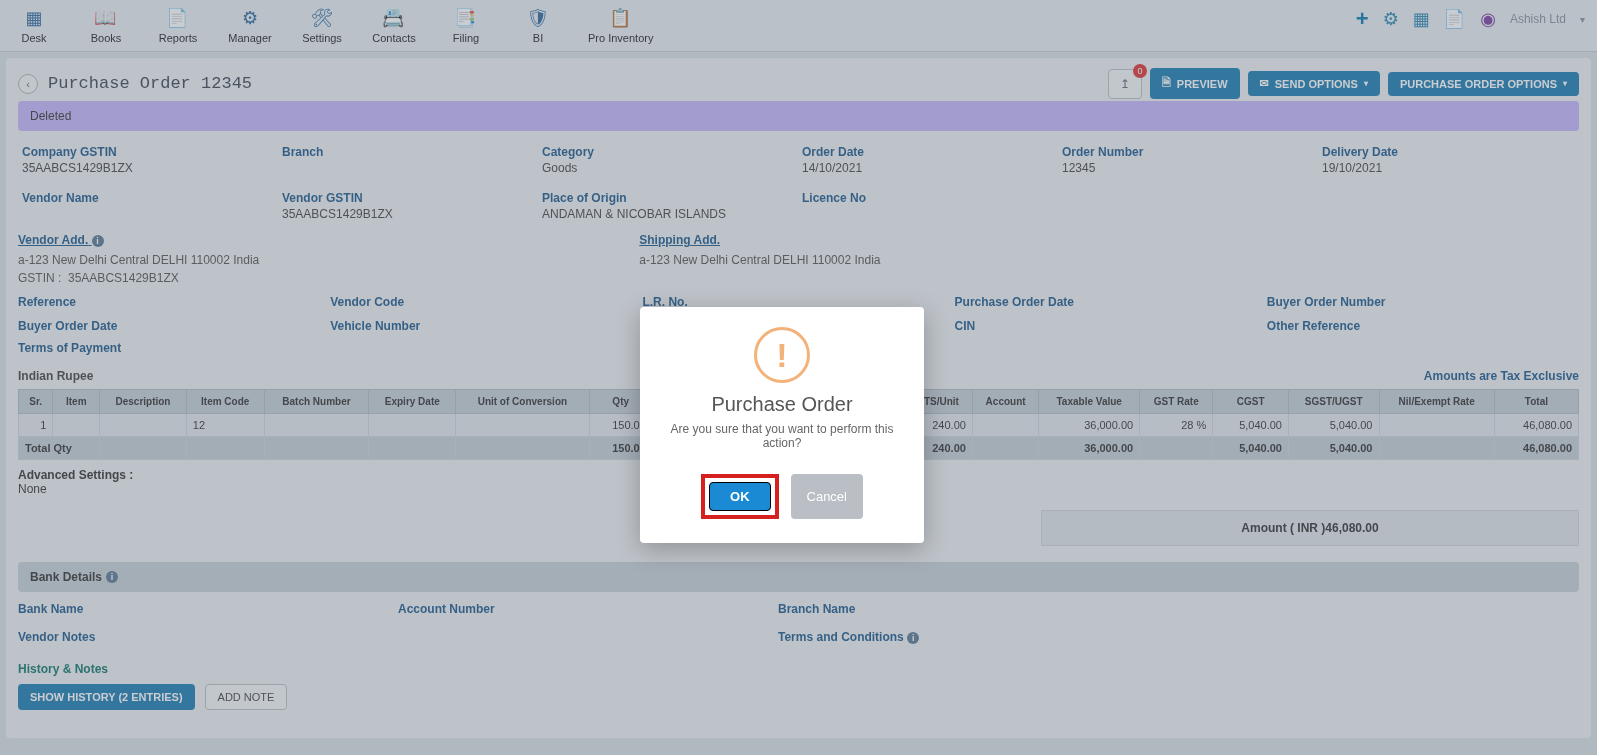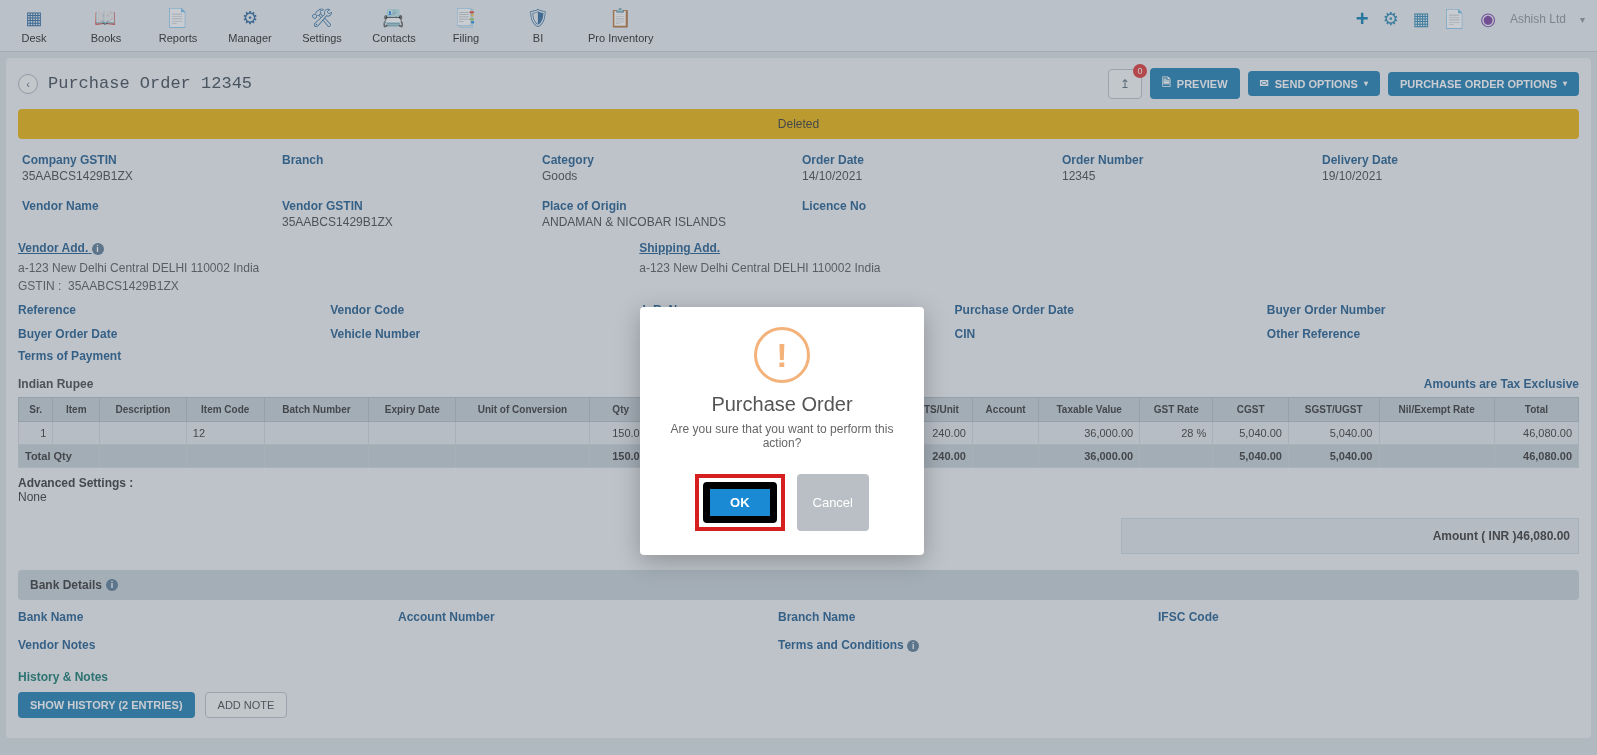--- a/index.html
+++ b/index.html
@@ -60,22 +60,22 @@
 .icon-box .badge {position:absolute;top:-6px;right:-6px;background:#d33;color:#fff;border-radius:50%;
   width:14px;height:14px;font-size:9px;display:flex;align-items:center;justify-content:center;}
 .btn {
   background:#1a7bb3;color:#fff;border:none;border-radius:4px;
   padding:6px 12px;font-size:11px;font-weight:bold;cursor:pointer;
   display:inline-flex;align-items:center;gap:6px;
 }
 .btn.light {background:#f5f7f9;color:#444;border:1px solid #b8c1c9;font-weight:normal;}
 .btn .caret {font-size:8px;}
 .status-bar {
-  background:#eab308;border-radius:4px;padding:8px 12px;margin-top:10px;
-  font-size:12px;color:#333;text-align:center;
+  background:#c4b5fd;border-radius:4px;padding:8px 12px;margin-top:2px;
+  font-size:12px;color:#333;
 }
 .info-grid {display:grid;grid-template-columns:260px 260px 260px 260px 260px;
   gap:10px 0;margin-top:12px;}
 .info-block {padding:2px 4px;}
 .info-label {color:#1d5a8e;font-weight:bold;font-size:12px;}
 .info-value {color:#444;font-size:12px;margin-top:2px;}
 .section-row {display:flex;gap:380px;margin-top:10px;}
 .addr-block {}
 .addr-label {color:#1d5a8e;font-weight:bold;text-decoration:underline;}
 .addr-text {color:#555;margin-top:6px;}
@@ -94,22 +94,22 @@
 }
 table.items tr.totalrow td {background:#c5cfd7;font-weight:bold;}
 table.items td.left {text-align:left;}
 table.items td.center {text-align:center;}
 .adv-settings {margin-top:8px;font-size:12px;}
 .adv-label {font-weight:bold;color:#333;}
 .amount-box {
   margin-top:14px;display:flex;justify-content:flex-end;
 }
 .amount-inner {
-  width:458px;background:#dfe5ea;border:1px solid #cdd5dc;
-  display:flex;justify-content:flex-end;padding:10px 8px;font-weight:bold;font-size:12px;
+  width:538px;background:#dfe5ea;border:1px solid #cdd5dc;
+  display:flex;justify-content:center;padding:10px 17px;font-weight:bold;font-size:12px;
 }
 .bank-bar {
   background:#c7d1d9;border-radius:4px;padding:8px 12px;margin-top:16px;
   font-size:12px;font-weight:bold;color:#333;display:flex;align-items:center;gap:4px;
 }
 .bank-grid {display:grid;grid-template-columns:380px 380px 380px 380px;margin-top:10px;}
 .history-title {font-weight:bold;color:#0f766e;margin-top:18px;font-size:12px;}
 .history-btns {display:flex;gap:10px;margin-top:8px;}
 .info-icon {display:inline-flex;width:12px;height:12px;border-radius:50%;background:#5a7a94;color:#fff;
   font-size:9px;align-items:center;justify-content:center;font-style:normal;}
@@ -120,21 +120,21 @@
   box-shadow:0 6px 24px rgba(0,0,0,0.25);text-align:center;
 }
 .modal .warn-icon {
   width:56px;height:56px;border:3px solid #f3b27a;border-radius:50%;margin:0 auto 10px;
   display:flex;align-items:center;justify-content:center;color:#f3b27a;font-size:34px;font-weight:bold;
 }
 .modal-title {font-size:20px;color:#555;margin-bottom:6px;}
 .modal-msg {font-size:12px;color:#666;margin-bottom:24px;}
 .modal-btns {display:flex;justify-content:center;gap:12px;}
 .ok-btn {
-  background:#1a8ad4;color:#fff;border:7px solid #000000;border-radius:4px;
+  background:#1a8ad4;color:#fff;border:1px solid #000000;border-radius:4px;
   padding:6px 20px;font-size:13px;font-weight:bold;cursor:pointer;
 }
 .ok-wrap {border:4px solid #d61f1f;padding:4px;display:inline-block;}
 .cancel-btn {background:#b9bfc4;color:#fff;border:none;border-radius:4px;padding:6px 16px;font-size:13px;cursor:pointer;}
 .grid5 {display:grid;grid-template-columns:repeat(5,1fr);gap:4px 0;margin-top:10px;}
 </style>
 </head>
 <body>
 
 <div class="topbar">
@@ -382,21 +382,20 @@
 
   <div class="bank-bar">
     <span>Bank Details</span>
     <i class="info-icon">i</i>
   </div>
 
   <div class="bank-grid">
     <div class="info-label">Bank Name</div>
     <div class="info-label">Account Number</div>
     <div class="info-label">Branch Name</div>
-    <div class="info-label">IFSC Code</div>
   </div>
   <div class="bank-grid" style="margin-top:14px;">
     <div class="info-label">Vendor Notes</div>
     <div></div>
     <div class="info-label"><span>Terms and Conditions</span> <i class="info-icon">i</i></div>
     <div></div>
   </div>
 
   <div class="history-title">History &amp; Notes</div>
   <div class="history-btns">

